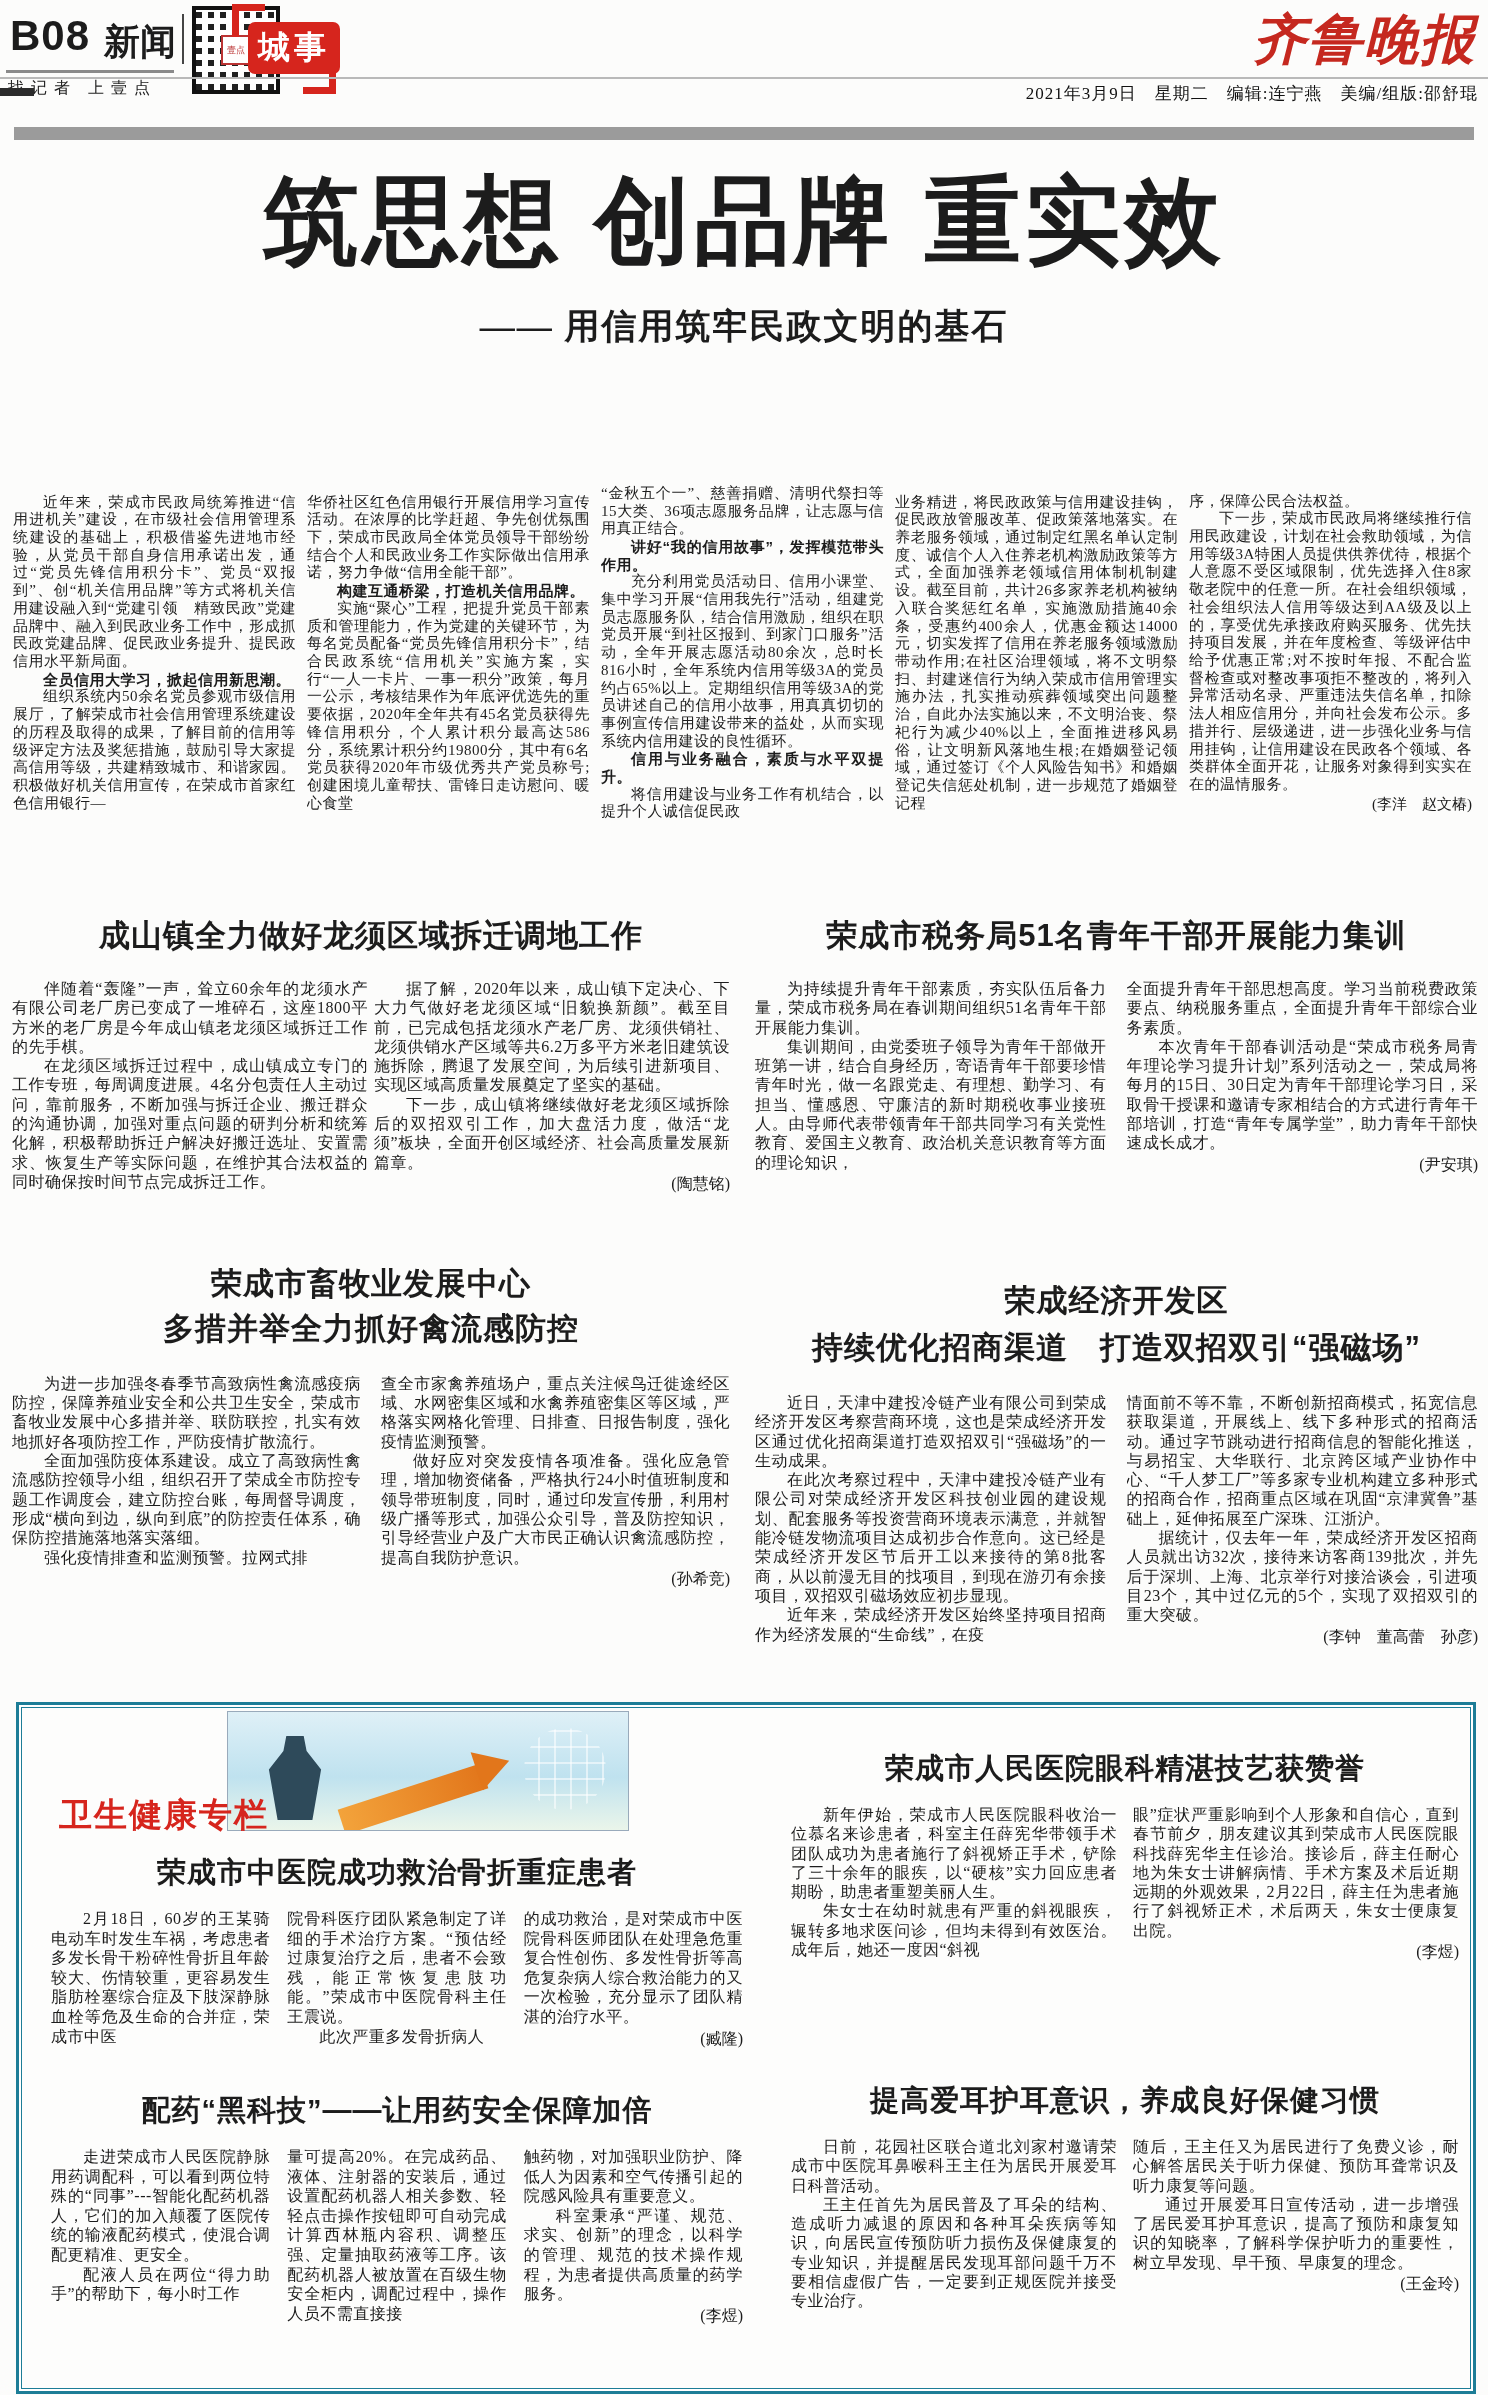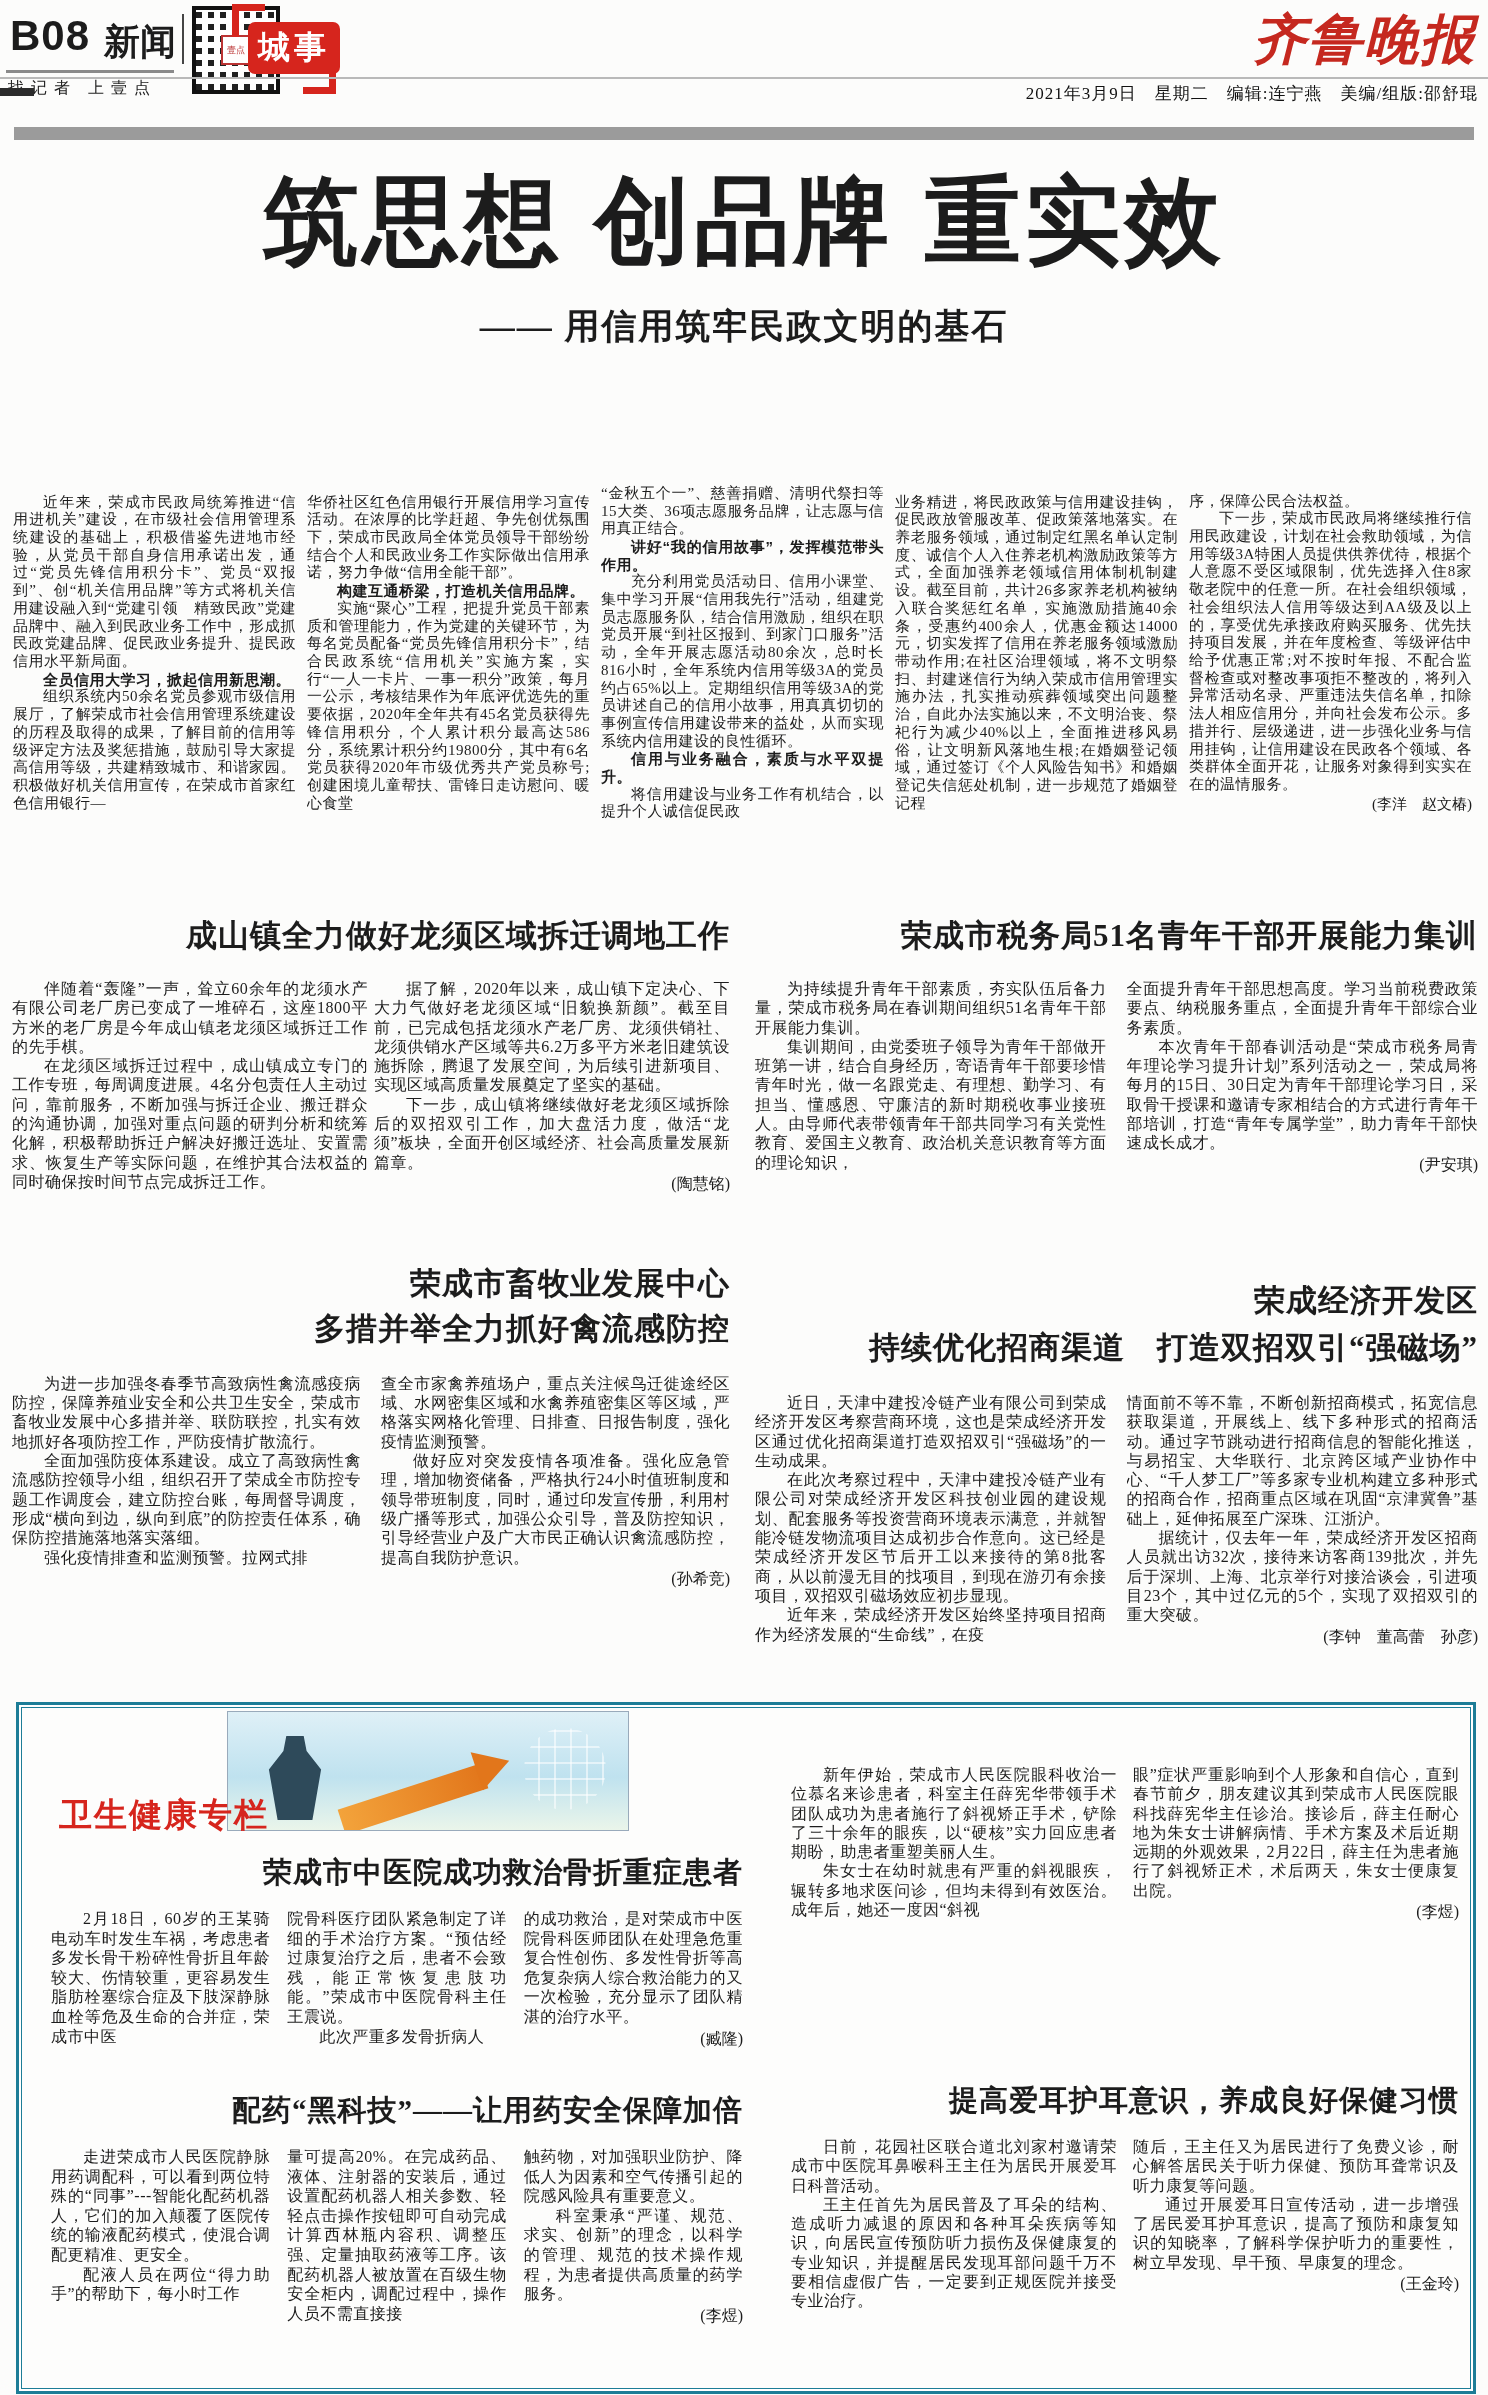--- a/index.html
+++ b/index.html
@@ -37,21 +37,21 @@
   .lead-sub{position:absolute;left:0;top:303px;width:1488px;text-align:center;
             font-weight:bold;font-size:35px;letter-spacing:2px;}
   .lead-body{position:absolute;left:13px;top:396px;width:1462px;height:514px;display:flex;gap:11px;align-items:center;}
   .lead-body .col{width:283px;overflow:hidden;font-size:15px;line-height:17.7px;}
   
   .para{margin:0;text-align:justify;text-indent:2em;letter-spacing:0.5px;}
   .para.c{text-indent:0;}
   .para.b{font-weight:bold;font-family:"Liberation Sans","DejaVu Sans",sans-serif;}
   .byline{text-align:right;margin-top:2px;}
   
-  .art-h{font-family:Liberation Serif, serif;font-weight:bold;text-align:right;}
+  .art-h{font-family:Liberation Sans, sans-serif;font-weight:bold;text-align:center;}
   .tier2-left{position:absolute;left:12px;top:915px;width:718px;}
   .tier2-right{position:absolute;left:755px;top:915px;width:723px;}
   .h30{font-size:31px;letter-spacing:1px;}
   .cols2{display:flex;gap:20px;margin-top:22px;}
   .cols2 .col{flex:1;overflow:hidden;font-size:16px;line-height:19.3px;}
   .chengshan .cols2{height:255px;gap:6px;}
   .xumu{margin-top:28px;}
   .xumu .art-h{line-height:1.45;}
   .xumu .cols2{height:300px;}
   .shuiwu .cols2{height:265px;}
@@ -274,20 +274,21 @@
                 <p class="para">科室秉承“严谨、规范、求实、创新”的理念，以科学的管理、规范的技术操作规程，为患者提供高质量的药学服务。</p>
               </div>
             <div class="byline">(李煜)</div>
           </div>
         </div>
       </div>
     </div>
 
     <div class="h-right">
       <div class="yanke">
+        <div class="art-h h28">荣成市人民医院眼科精湛技艺获赞誉</div>
         <div class="cols2">
           <div class="col">
               <p class="para">新年伊始，荣成市人民医院眼科收治一位慕名来诊患者，科室主任薛宪华带领手术团队成功为患者施行了斜视矫正手术，铲除了三十余年的眼疾，以“硬核”实力回应患者期盼，助患者重塑美丽人生。</p>
               <p class="para">朱女士在幼时就患有严重的斜视眼疾，辗转多地求医问诊，但均未得到有效医治。成年后，她还一度因“斜视</p>
             </div>
           <div class="col">
             <div>
                 <p class="para c">眼”症状严重影响到个人形象和自信心，直到春节前夕，朋友建议其到荣成市人民医院眼科找薛宪华主任诊治。接诊后，薛主任耐心地为朱女士讲解病情、手术方案及术后近期远期的外观效果，2月22日，薛主任为患者施行了斜视矫正术，术后两天，朱女士便康复出院。</p>
               </div>
             <div class="byline">(李煜)</div>

